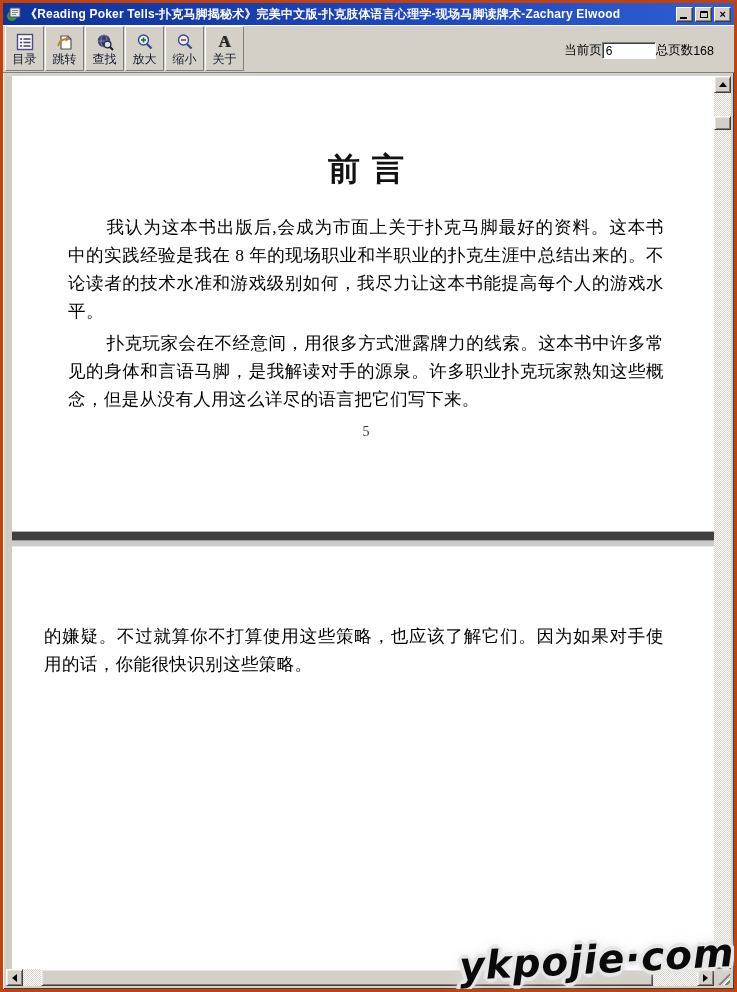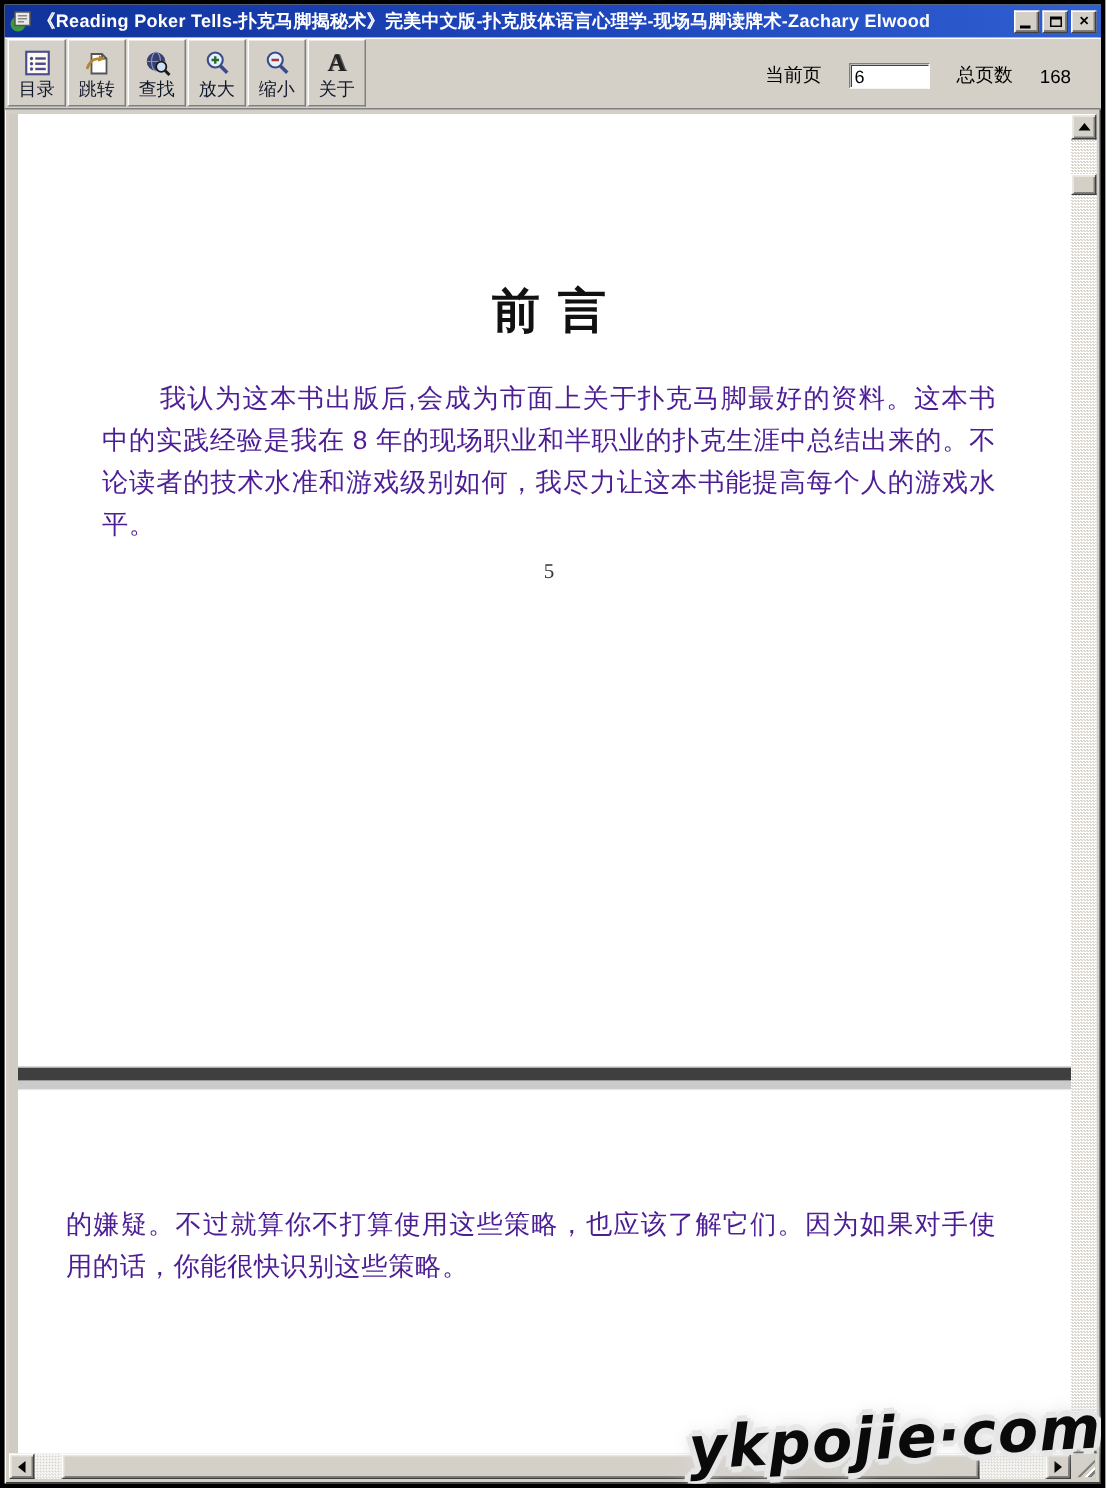--- a/index.html
+++ b/index.html
@@ -1,21 +1,21 @@
 <!DOCTYPE html>
 <html><head>
 <meta charset="utf-8">
 <style>
   * { margin:0; padding:0; box-sizing:border-box; }
   html,body { width:737px; height:992px; background:#d4d0c8; font-family:"Liberation Sans","DejaVu Sans",sans-serif; }
 
   .window {
     position:relative; width:737px; height:992px;
     background:#d4d0c8;
-    border:3px solid #000000;
+    border:3px solid #c2410c;
     box-shadow: inset 1px 1px 0 #ffffff, inset -1px -1px 0 #404040;
     overflow:hidden;
   }
 
   
   .titlebar {
     height:22px; display:flex; align-items:center; gap:3px;
     padding:0 3px 0 3px;
     background:linear-gradient(90deg,#10339a 0%,#1e46be 55%,#2f5fd0 100%);
   }
@@ -46,49 +46,49 @@
   .tb-btn {
     width:39px; display:flex; flex-direction:column; align-items:center; justify-content:center;
     gap:1px; background:#d4d0c8; padding:2px 0 1px;
     border:1px solid; border-color:#ffffff #808080 #808080 #ffffff;
     margin-right:1px; cursor:pointer;
   }
   .tb-icon { width:20px; height:20px; display:flex; align-items:center; justify-content:center; }
   .tb-label { font-size:12px; color:#0f172a; line-height:13px; white-space:nowrap; }
   .about-glyph { font-family:"Liberation Serif","DejaVu Serif",serif; font-weight:bold; font-size:17px; color:#222; text-shadow:1px 0 #555; }
   .page-controls {
-    margin-left:auto; display:flex; align-items:center; gap:18px;
+    margin-left:auto; display:flex; align-items:center; gap:0;
     padding-right:18px; padding-top:4px; font-size:12.5px; color:#000;
   }
   .page-input {
     width:54px; height:17px; background:#ffffff; font-size:12px; padding:1px 3px;
     border:1px solid; border-color:#808080 #ffffff #ffffff #808080;
     box-shadow: inset 1px 1px 0 #404040;
     font-family:"Liberation Sans",sans-serif;
   }
 
   
   .viewport {
     position:absolute; left:3px; right:3px; top:73px; bottom:3px;
     background:#ffffff;
   }
   .doc {
     position:absolute; left:0; top:0; right:17px; bottom:17px;
     background:#ffffff; border-left:6px solid #cfccc4; overflow:hidden;
   }
   .page { background:#fff; overflow:hidden; }
-  .page-top { height:635px; padding:113px 50px 0 56px; }
+  .page-top { height:455px; padding:75px 50px 0 56px; }
   .page-top h1 {
     font-family:"Liberation Serif","DejaVu Serif",serif;
     font-size:32px; line-height:36px; font-weight:bold; text-align:center;
     letter-spacing:12px; color:#111; margin:0 0 26px 0; text-indent:12px;
   }
   .doc p {
-    font-family:Liberation Sans, sans-serif;
-    font-size:17.5px; line-height:28px; color:#4c1d95;
+    font-family:Liberation Serif, serif;
+    font-size:17.5px; line-height:28px; color:#000000;
     text-align:justify; text-indent:2.2em; letter-spacing:0.4px;
     margin:0 0 4px 0; overflow-wrap:break-word;
   }
   .page-num {
     font-family:"Liberation Serif","DejaVu Serif",serif;
     text-align:center; font-size:14px; color:#333; margin-top:11px;
   }
   .page-separator {
     height:16px;
     background:linear-gradient(#b0b0b0 0 1px,#3f3f3f 1px 9px,#9a9a9a 9px 10px,#cbcbcb 10px 15px,#e9e9e9 15px 16px);
@@ -257,20 +257,21 @@
       <span>168</span>
     </div>
   </div>
 
   <div class="viewport">
 
     <div class="doc">
       <section class="page page-top">
         <h1>前言</h1>
         <p>我认为这本书出版后,会成为市面上关于扑克马脚最好的资料。这本书中的实践经验是我在 8 年的现场职业和半职业的扑克生涯中总结出来的。不论读者的技术水准和游戏级别如何，我尽力让这本书能提高每个人的游戏水平。</p>
+        <p>扑克玩家会在不经意间，用很多方式泄露牌力的线索。这本书中许多常见的身体和言语马脚，是我解读对手的源泉。许多职业扑克玩家熟知这些概念，但是从没有人用这么详尽的语言把它们写下来。</p>
         <div class="page-num">5</div>
       </section>
 
       <div class="page-separator"></div>
 
       <section class="page page-bottom">
         <p class="no-indent">的嫌疑。不过就算你不打算使用这些策略，也应该了解它们。因为如果对手使用的话，你能很快识别这些策略。</p>
       </section>
     </div>
 

